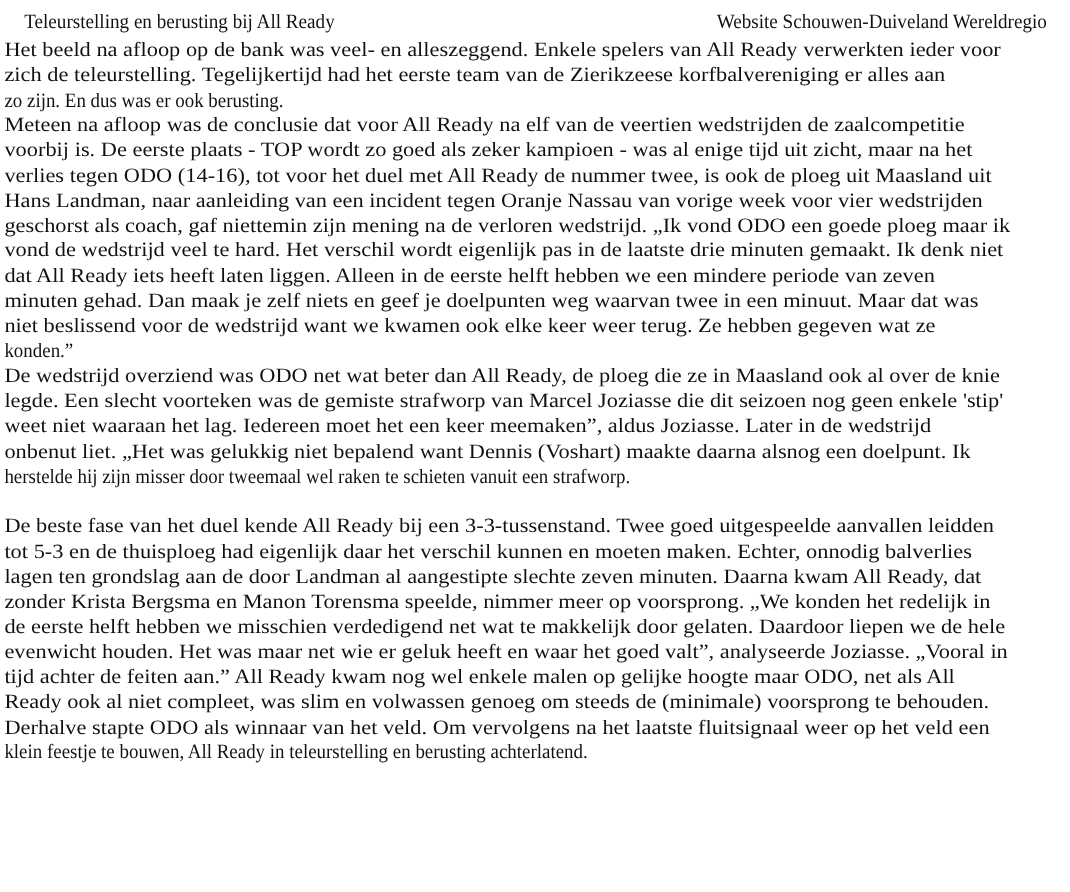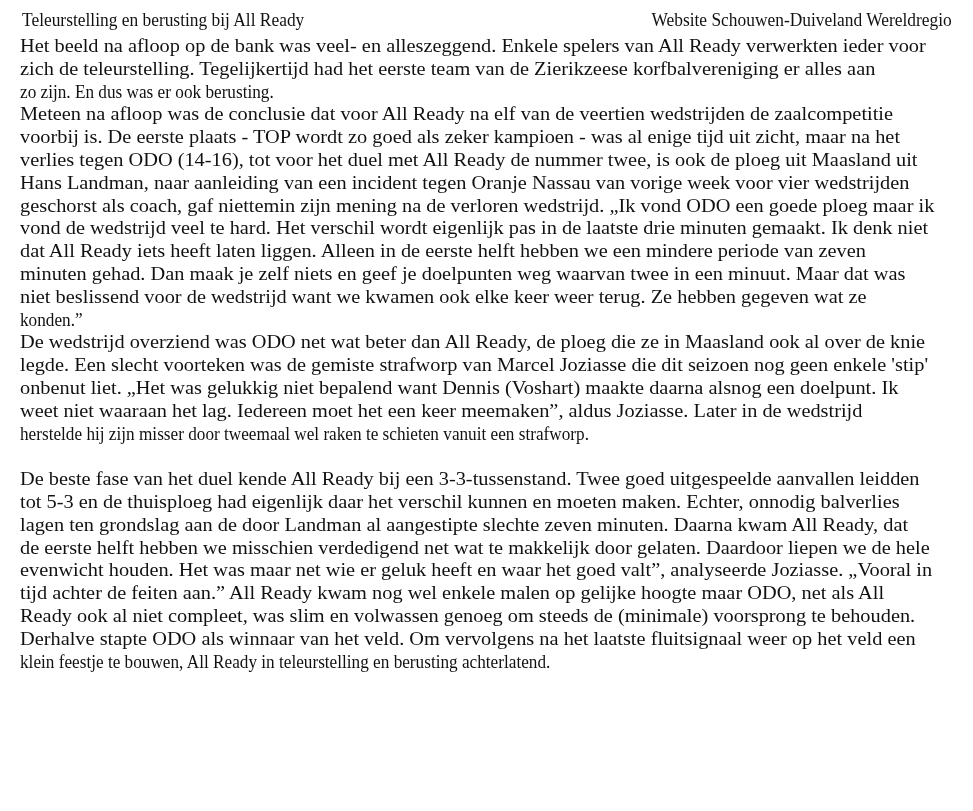--- a/index.html
+++ b/index.html
@@ -11,21 +11,21 @@
     color: #111;
   }
   .header {
     position: absolute; left: 22px; right: 22px; top: 8px;
     display: flex; justify-content: space-between;
     font-size: 18.5px; line-height: 24px;
     transform: scaleX(0.94); transform-origin: left top;
     width: 989px;
   }
   .body {
-    position: absolute; left: 20px; top: 35px; width: 929px;
+    position: absolute; left: 4px; top: 35px; width: 929px;
     font-size: 18.5px; line-height: 22.8px;
   }
   .line {
     display: block;
     white-space: nowrap;
     text-align-last: justify;
     text-align: justify;
   }
   .line.last { text-align-last: left; }
   .line span { display: inline; }
@@ -55,29 +55,30 @@
         <div class="line"><span style="display: inline-block; white-space: nowrap; transform-origin: left top; transform: scaleX(1.1);">geschorst als coach, gaf niettemin zijn mening na de verloren wedstrijd. „Ik vond ODO een goede ploeg maar ik</span></div>
         <div class="line"><span style="display: inline-block; white-space: nowrap; transform-origin: left top; transform: scaleX(1.1);">vond de wedstrijd veel te hard. Het verschil wordt eigenlijk pas in de laatste drie minuten gemaakt. Ik denk niet</span></div>
         <div class="line"><span style="display: inline-block; white-space: nowrap; transform-origin: left top; transform: scaleX(1.1);">dat All Ready iets heeft laten liggen. Alleen in de eerste helft hebben we een mindere periode van zeven</span></div>
         <div class="line"><span style="display: inline-block; white-space: nowrap; transform-origin: left top; transform: scaleX(1.1);">minuten gehad. Dan maak je zelf niets en geef je doelpunten weg waarvan twee in een minuut. Maar dat was</span></div>
         <div class="line"><span style="display: inline-block; white-space: nowrap; transform-origin: left top; transform: scaleX(1.1);">niet beslissend voor de wedstrijd want we kwamen ook elke keer weer terug. Ze hebben gegeven wat ze</span></div>
         <div class="line last"><span style="display: inline-block; white-space: nowrap; transform-origin: left top; transform: scaleX(0.93);">konden.”</span></div>
       </div>
       <div class="para">
         <div class="line"><span style="display: inline-block; white-space: nowrap; transform-origin: left top; transform: scaleX(1.1);">De wedstrijd overziend was ODO net wat beter dan All Ready, de ploeg die ze in Maasland ook al over de knie</span></div>
         <div class="line"><span style="display: inline-block; white-space: nowrap; transform-origin: left top; transform: scaleX(1.1);">legde. Een slecht voorteken was de gemiste strafworp van Marcel Joziasse die dit seizoen nog geen enkele 'stip'</span></div>
+        <div class="line"><span style="display: inline-block; white-space: nowrap; transform-origin: left top; transform: scaleX(1.1);">weet niet waaraan het lag. Iedereen moet het een keer meemaken”, aldus Joziasse. Later in de wedstrijd</span></div>
         <div class="line"><span style="display: inline-block; white-space: nowrap; transform-origin: left top; transform: scaleX(1.1);">onbenut liet. „Het was gelukkig niet bepalend want Dennis (Voshart) maakte daarna alsnog een doelpunt. Ik</span></div>
-        <div class="line"><span style="display: inline-block; white-space: nowrap; transform-origin: left top; transform: scaleX(1.1);">weet niet waaraan het lag. Iedereen moet het een keer meemaken”, aldus Joziasse. Later in de wedstrijd</span></div>
         <div class="line last"><span style="display: inline-block; white-space: nowrap; transform-origin: left top; transform: scaleX(0.93);">herstelde hij zijn misser door tweemaal wel raken te schieten vanuit een strafworp.</span></div>
       </div>
       <div class="gap"></div>
       <div class="para">
         <div class="line"><span style="display: inline-block; white-space: nowrap; transform-origin: left top; transform: scaleX(1.1);">De beste fase van het duel kende All Ready bij een 3-3-tussenstand. Twee goed uitgespeelde aanvallen leidden</span></div>
         <div class="line"><span style="display: inline-block; white-space: nowrap; transform-origin: left top; transform: scaleX(1.1);">tot 5-3 en de thuisploeg had eigenlijk daar het verschil kunnen en moeten maken. Echter, onnodig balverlies</span></div>
         <div class="line"><span style="display: inline-block; white-space: nowrap; transform-origin: left top; transform: scaleX(1.1);">lagen ten grondslag aan de door Landman al aangestipte slechte zeven minuten. Daarna kwam All Ready, dat</span></div>
+        <div class="line"><span style="display: inline-block; white-space: nowrap; transform-origin: left top; transform: scaleX(1.1);">zonder Krista Bergsma en Manon Torensma speelde, nimmer meer op voorsprong. „We konden het redelijk in</span></div>
         <div class="line"><span style="display: inline-block; white-space: nowrap; transform-origin: left top; transform: scaleX(1.1);">de eerste helft hebben we misschien verdedigend net wat te makkelijk door gelaten. Daardoor liepen we de hele</span></div>
         <div class="line"><span style="display: inline-block; white-space: nowrap; transform-origin: left top; transform: scaleX(1.1);">evenwicht houden. Het was maar net wie er geluk heeft en waar het goed valt”, analyseerde Joziasse. „Vooral in</span></div>
         <div class="line"><span style="display: inline-block; white-space: nowrap; transform-origin: left top; transform: scaleX(1.1);">tijd achter de feiten aan.” All Ready kwam nog wel enkele malen op gelijke hoogte maar ODO, net als All</span></div>
         <div class="line"><span style="display: inline-block; white-space: nowrap; transform-origin: left top; transform: scaleX(1.1);">Ready ook al niet compleet, was slim en volwassen genoeg om steeds de (minimale) voorsprong te behouden.</span></div>
         <div class="line"><span style="display: inline-block; white-space: nowrap; transform-origin: left top; transform: scaleX(1.1);">Derhalve stapte ODO als winnaar van het veld. Om vervolgens na het laatste fluitsignaal weer op het veld een</span></div>
         <div class="line last"><span style="display: inline-block; white-space: nowrap; transform-origin: left top; transform: scaleX(0.93);">klein feestje te bouwen, All Ready in teleurstelling en berusting achterlatend.</span></div>
       </div>
     </div>
 </div>
 

